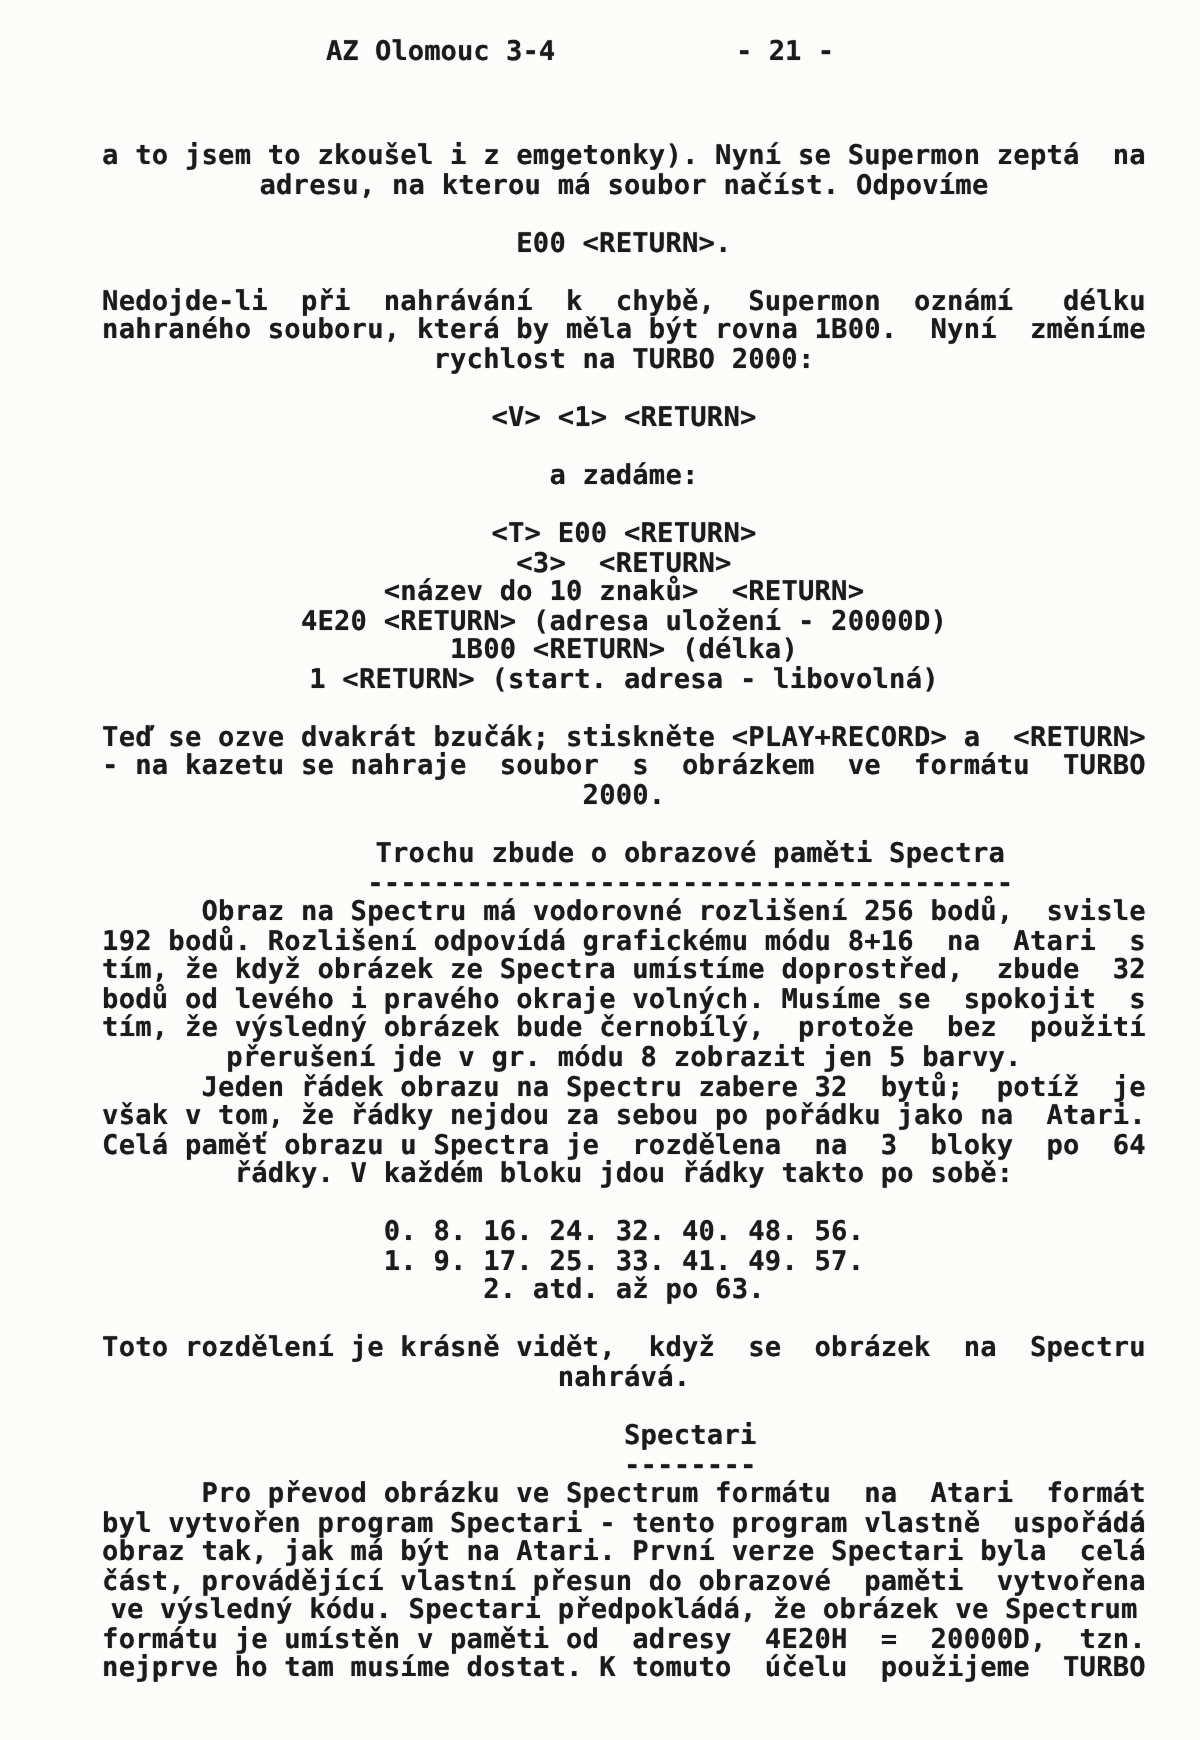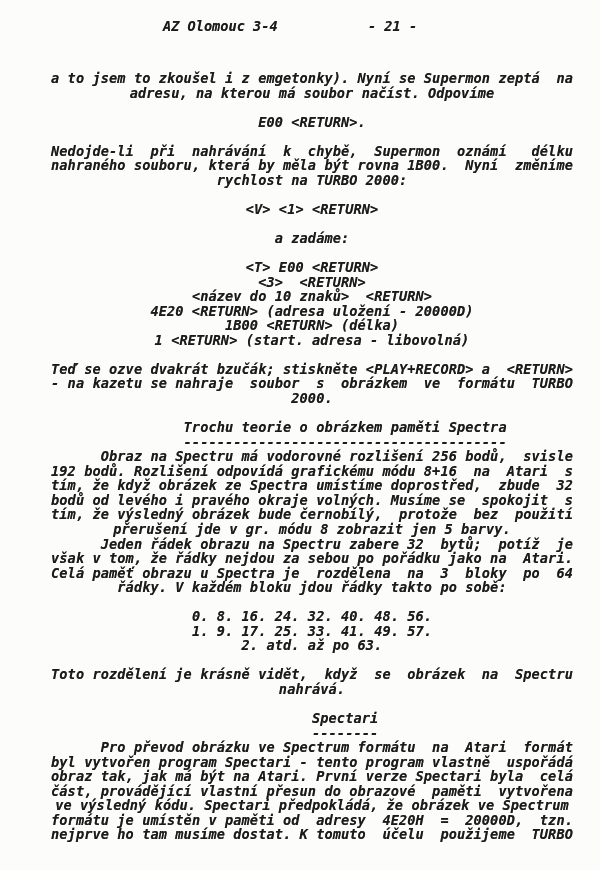--- a/index.html
+++ b/index.html
@@ -12,21 +12,20 @@
     width: 600px;
     height: 870px;
     margin: 0 auto;
     background: #fcfcfa;
     overflow: hidden;
     font-family: "DejaVu Sans Mono", "Liberation Mono", monospace;
     font-weight: 700;
     font-size: 13.6px;
     color: #1b1b1b;
     text-shadow: 0 0 0.5px rgba(20,20,20,0.6);
-    font-style: italic;
   }
   .header-title {
     position: absolute;
     top: 18px;
     left: 163px;
     white-space: pre;
   }
   .header-pagenum {
     position: absolute;
     top: 18px;
@@ -73,21 +72,21 @@
       <div class="line">&lt;3&gt;  &lt;RETURN&gt;</div>
       <div class="line">&lt;název do 10 znaků&gt;  &lt;RETURN&gt;</div>
       <div class="line">4E20 &lt;RETURN&gt; (adresa uložení - 20000D)</div>
       <div class="line">1B00 &lt;RETURN&gt; (délka)</div>
       <div class="line">1 &lt;RETURN&gt; (start. adresa - libovolná)</div>
       <div class="line"> </div>
       <div class="line">Teď se ozve dvakrát bzučák; stiskněte &lt;PLAY+RECORD&gt; a  &lt;RETURN&gt;</div>
       <div class="line">- na kazetu se nahraje  soubor  s  obrázkem  ve  formátu  TURBO</div>
       <div class="line">2000.</div>
       <div class="line"> </div>
-      <div class="line">        Trochu teorie o obrázkem paměti Spectra</div>
+      <div class="line">        Trochu zbude o obrazové paměti Spectra</div>
       <div class="line">        ---------------------------------------</div>
       <div class="line">      Obraz na Spectru má vodorovné rozlišení 256 bodů,  svisle</div>
       <div class="line">192 bodů. Rozlišení odpovídá grafickému módu 8+16  na  Atari  s</div>
       <div class="line">tím, že když obrázek ze Spectra umístíme doprostřed,  zbude  32</div>
       <div class="line">bodů od levého i pravého okraje volných. Musíme se  spokojit  s</div>
       <div class="line">tím, že výsledný obrázek bude černobílý,  protože  bez  použití</div>
       <div class="line">přerušení jde v gr. módu 8 zobrazit jen 5 barvy.</div>
       <div class="line">      Jeden řádek obrazu na Spectru zabere 32  bytů;  potíž  je</div>
       <div class="line">však v tom, že řádky nejdou za sebou po pořádku jako na  Atari.</div>
       <div class="line">Celá paměť obrazu u Spectra je  rozdělena  na  3  bloky  po  64</div>

